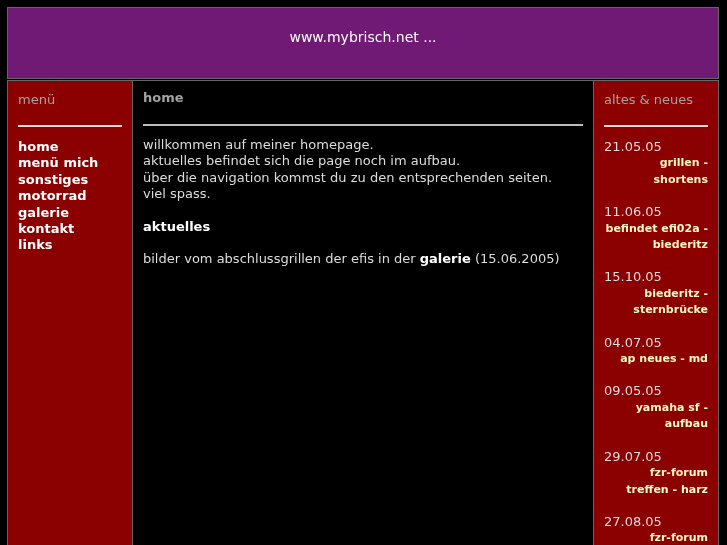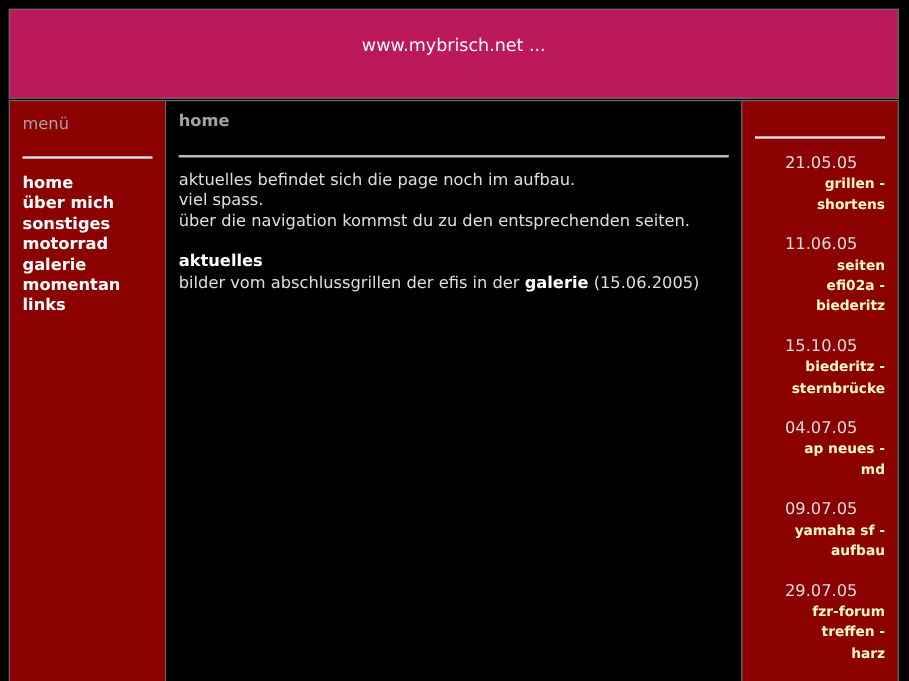--- a/index.html
+++ b/index.html
@@ -1,87 +1,89 @@
 <!DOCTYPE html>
 <html><head>
 <meta charset="utf-8">
 <style>
   html, body { margin:0; padding:0; background:#000; }
   body { width:727px; height:545px; overflow:hidden; position:relative;
          font-family:"DejaVu Sans", sans-serif; color:#fff; font-size:13px; }
   .header { position:absolute; left:7px; top:7px; width:710px; height:70px;
-            background:#be185d; border:1px solid #666; display:flex;
+            background:#701a75; border:1px solid #666; display:flex;
             align-items:center; justify-content:center; }
   .header .title { font-size:14px; color:#fff; margin-top:-12px; }
   .col { position:absolute; top:80px; height:480px; box-sizing:border-box; }
   .left { left:7px; width:126px; background:#8b0000; border:1px solid #666; padding:11px 10px; }
   .main { left:133px; width:460px; background:#000; border-top:1px solid #666; padding:9px 10px; }
   .right { left:593px; width:126px; background:#8b0000; border:1px solid #666; padding:11px 10px; }
   .col-title { font-size:13px; color:#a3a3a3; line-height:16px; }
   .sep { height:2px; background:#ddd; margin:17px 0 12px 0; }
   .main .sep { background:#bbb; margin:18px 0 11px 0; }
   .nav a { display:block; color:#fff; font-weight:bold; text-decoration:none; font-size:13px; line-height:16.4px; }
   .main p { margin:0; line-height:16.4px; color:#ddd; font-size:13px; }
-  .main .h { font-weight:bold; color:#fff; margin:16px 0 0 0; }
+  .main .h { font-weight:bold; color:#fff; margin:16px 0 16px 0; }
   .main .link { font-weight:bold; color:#fff; text-decoration:none; }
-  .news-item { margin-bottom:16px;margin-left:24px; }
+  .news-item { margin-bottom:16px; }
   .news-date { color:#ddd; font-size:13px; line-height:16.4px; }
   .news-title { color:#fef9c3; font-weight:bold; font-size:11px; line-height:16.4px; display:block; text-decoration:none;text-align:right; }
 </style>
 </head>
 <body>
 
 <div class="header">
   <span class="title">www.mybrisch.net ...</span>
 </div>
 
 <div class="col left">
   <div class="col-title">menü</div>
   <div class="sep"></div>
   <nav class="nav">
     <a href="#">home</a>
-    <a href="#">über mich</a>
+    <a href="#">menü mich</a>
     <a href="#">sonstiges</a>
     <a href="#">motorrad</a>
     <a href="#">galerie</a>
-    <a href="#">momentan</a>
+    <a href="#">kontakt</a>
     <a href="#">links</a>
   </nav>
 </div>
 
 <div class="col main">
   <div class="col-title" style="font-weight:bold">home</div>
   <div class="sep"></div>
+  <p>willkommen auf meiner homepage.</p>
   <p>aktuelles befindet sich die page noch im aufbau.</p>
+  <p>über die navigation kommst du zu den entsprechenden seiten.</p>
   <p>viel spass.</p>
-  <p>über die navigation kommst du zu den entsprechenden seiten.</p>
   <p class="h">aktuelles</p>
   <p><span>bilder vom abschlussgrillen der efis in der </span><a href="#" class="link">galerie</a><span> (15.06.2005)</span></p>
 </div>
 
 <div class="col right">
+  <div class="col-title">altes &amp; neues</div>
   <div class="sep"></div>
   <div class="news-item">
     <div class="news-date">21.05.05</div>
     <a href="#" class="news-title">grillen - shortens</a>
   </div>
   <div class="news-item">
     <div class="news-date">11.06.05</div>
-    <a href="#" class="news-title">seiten efi02a - biederitz</a>
+    <a href="#" class="news-title">befindet efi02a - biederitz</a>
   </div>
   <div class="news-item">
     <div class="news-date">15.10.05</div>
     <a href="#" class="news-title">biederitz - sternbrücke</a>
   </div>
   <div class="news-item">
     <div class="news-date">04.07.05</div>
     <a href="#" class="news-title">ap neues - md</a>
   </div>
   <div class="news-item">
-    <div class="news-date">09.07.05</div>
+    <div class="news-date">09.05.05</div>
     <a href="#" class="news-title">yamaha sf - aufbau</a>
   </div>
   <div class="news-item">
     <div class="news-date">29.07.05</div>
     <a href="#" class="news-title">fzr-forum treffen - harz</a>
   </div>
   <div class="news-item">
     <div class="news-date">27.08.05</div>
     <a href="#" class="news-title">fzr-forum ossitour - md</a>
   </div>

